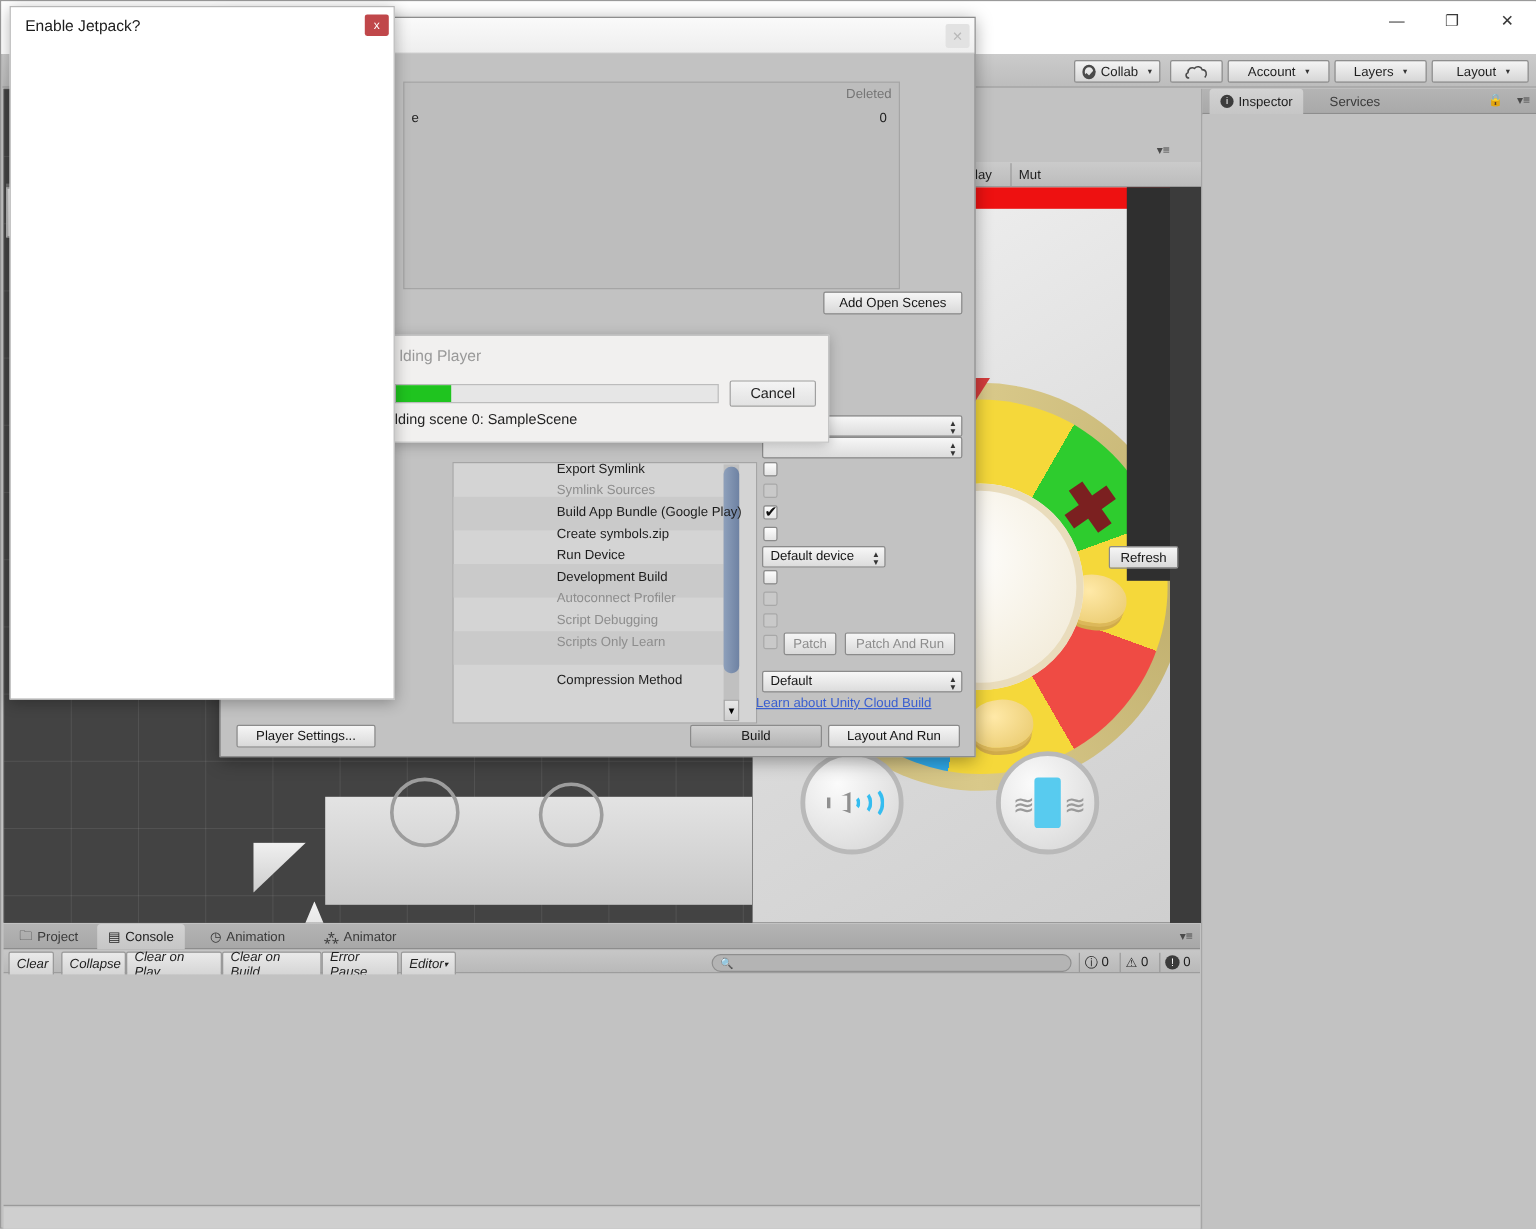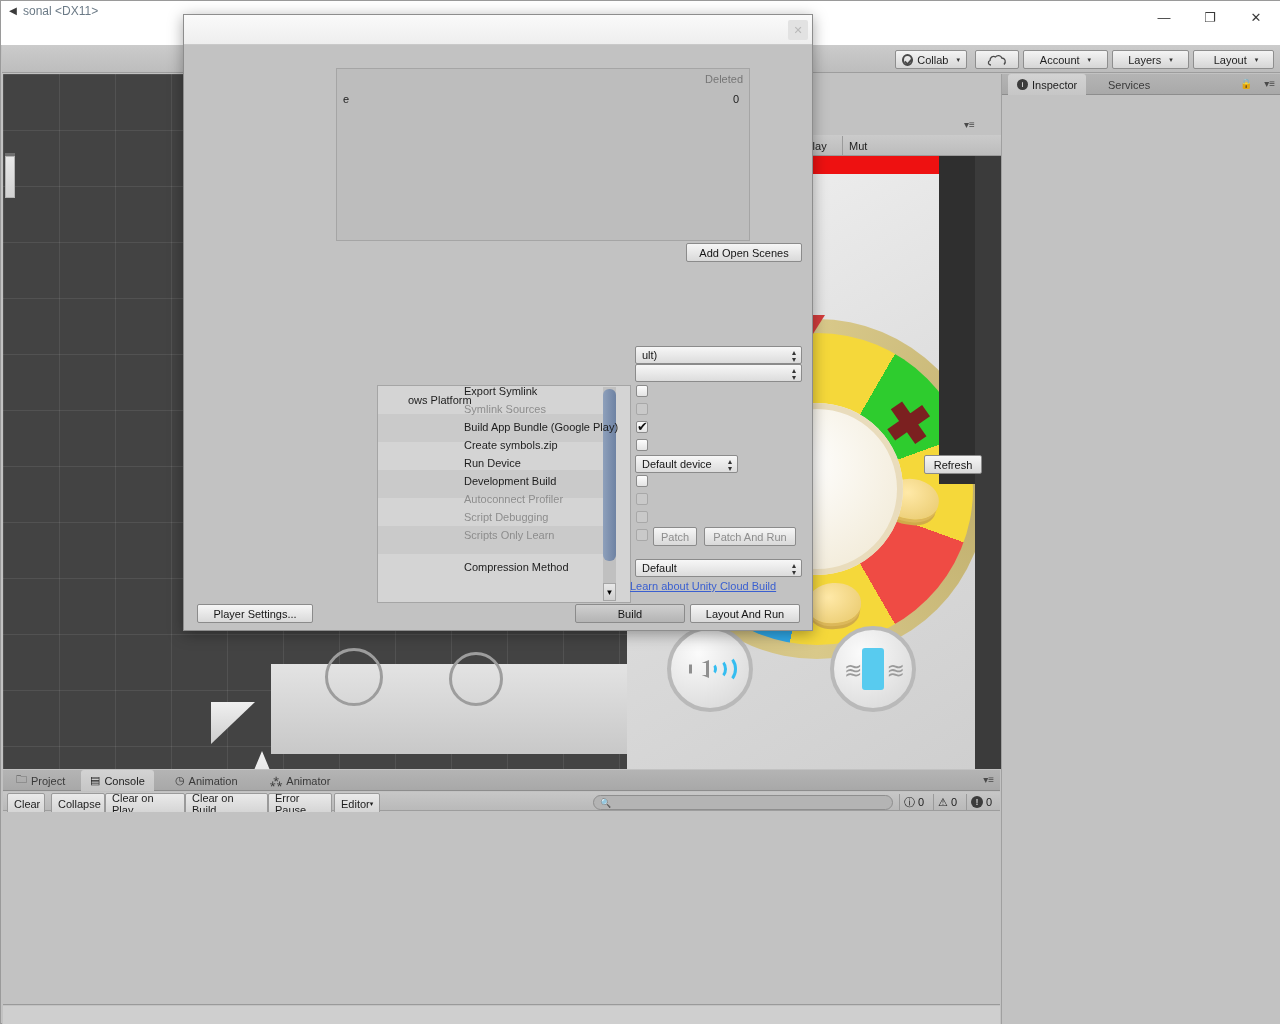--- a/index.html
+++ b/index.html
@@ -439,21 +439,21 @@
   .console-toolbar {
     position: absolute; left: 0; top: 22px; width: 997px; height: 19px;
     background: linear-gradient(#c7c7c7,#b9b9b9);
     border-bottom: 1px solid #9d9d9d;
   }
   .ct-btn {
     position: absolute; top: 1px; height: 21px; padding: 0 6px;
     display: flex; align-items: center;
     font-size: 11px; color: #1d1d1d;
     background: linear-gradient(#eaeaea,#d4d4d4);
-    border: 1px solid #9a9a9a; border-radius: 2px;
+    border: 1px solid #9a9a9a; border-radius: 2px; font-style: italic;
   }
   .console-search {
     position: absolute; left: 590px; top: 3px; width: 300px; height: 15px;
     background: #b4b4b4; border: 1px solid #8e8e8e; border-radius: 8px;
   }
   .search-glyph {
     position: absolute; left: 6px; top: 2px; font-size: 9px; color: #575757;
   }
   .count-box {
     position: absolute; top: 2px; height: 16px; padding: 0 4px;
@@ -659,21 +659,20 @@
 
       <div class="scenes-box">
         <div class="scenes-header">Deleted</div>
         <div class="scenes-row-label">e</div>
         <div class="scenes-row-num">0</div>
       </div>
 
       <div class="uni-btn" style="left:502px; top:228px; width:116px;">Add Open Scenes</div>
 
       <div class="platform-list">
-        <div class="plat-row" style="top:0;">ows Platform</div>
         <div class="plat-row alt" style="top:28px;"></div>
         <div class="plat-row" style="top:56px;"></div>
         <div class="plat-row alt" style="top:84px;"></div>
         <div class="plat-row" style="top:112px;"></div>
         <div class="plat-row alt" style="top:140px;"></div>
         <div class="plat-row" style="top:168px;"></div>
         <div class="plat-scroll-track"></div>
         <div class="plat-scroll-thumb"></div>
         <div class="plat-scroll-btn">▼</div>
       </div>
@@ -725,16 +724,28 @@
         <span class="arrows">▴<br>▾</span>
       </div>
 
       <div class="cloud-link" style="left:446px; top:565px;">Learn about Unity Cloud Build</div>
 
       <div class="uni-btn" style="left:13px; top:589px; width:116px;">Player Settings...</div>
       <div class="uni-btn dark" style="left:391px; top:589px; width:110px;">Build</div>
       <div class="uni-btn" style="left:506px; top:589px; width:110px;">Layout And Run</div>
     </div>
 
-
+    <div class="progress-dialog">
+      <div class="progress-title">lding Player</div>
+      <div class="progress-track">
+        <div class="progress-fill" id="progress-fill" style="width: 17%; background: rgb(31, 196, 31);"></div>
+      </div>
+      <div class="progress-cancel">Cancel</div>
+      <div class="progress-status">lding scene 0: SampleScene</div>
+    </div>
+
+    <div class="jetpack-dialog">
+      <div class="jetpack-title">Enable Jetpack?</div>
+      <div class="jetpack-close">x</div>
+    </div>
 
   </div>
 </div>
 
 </body></html>

